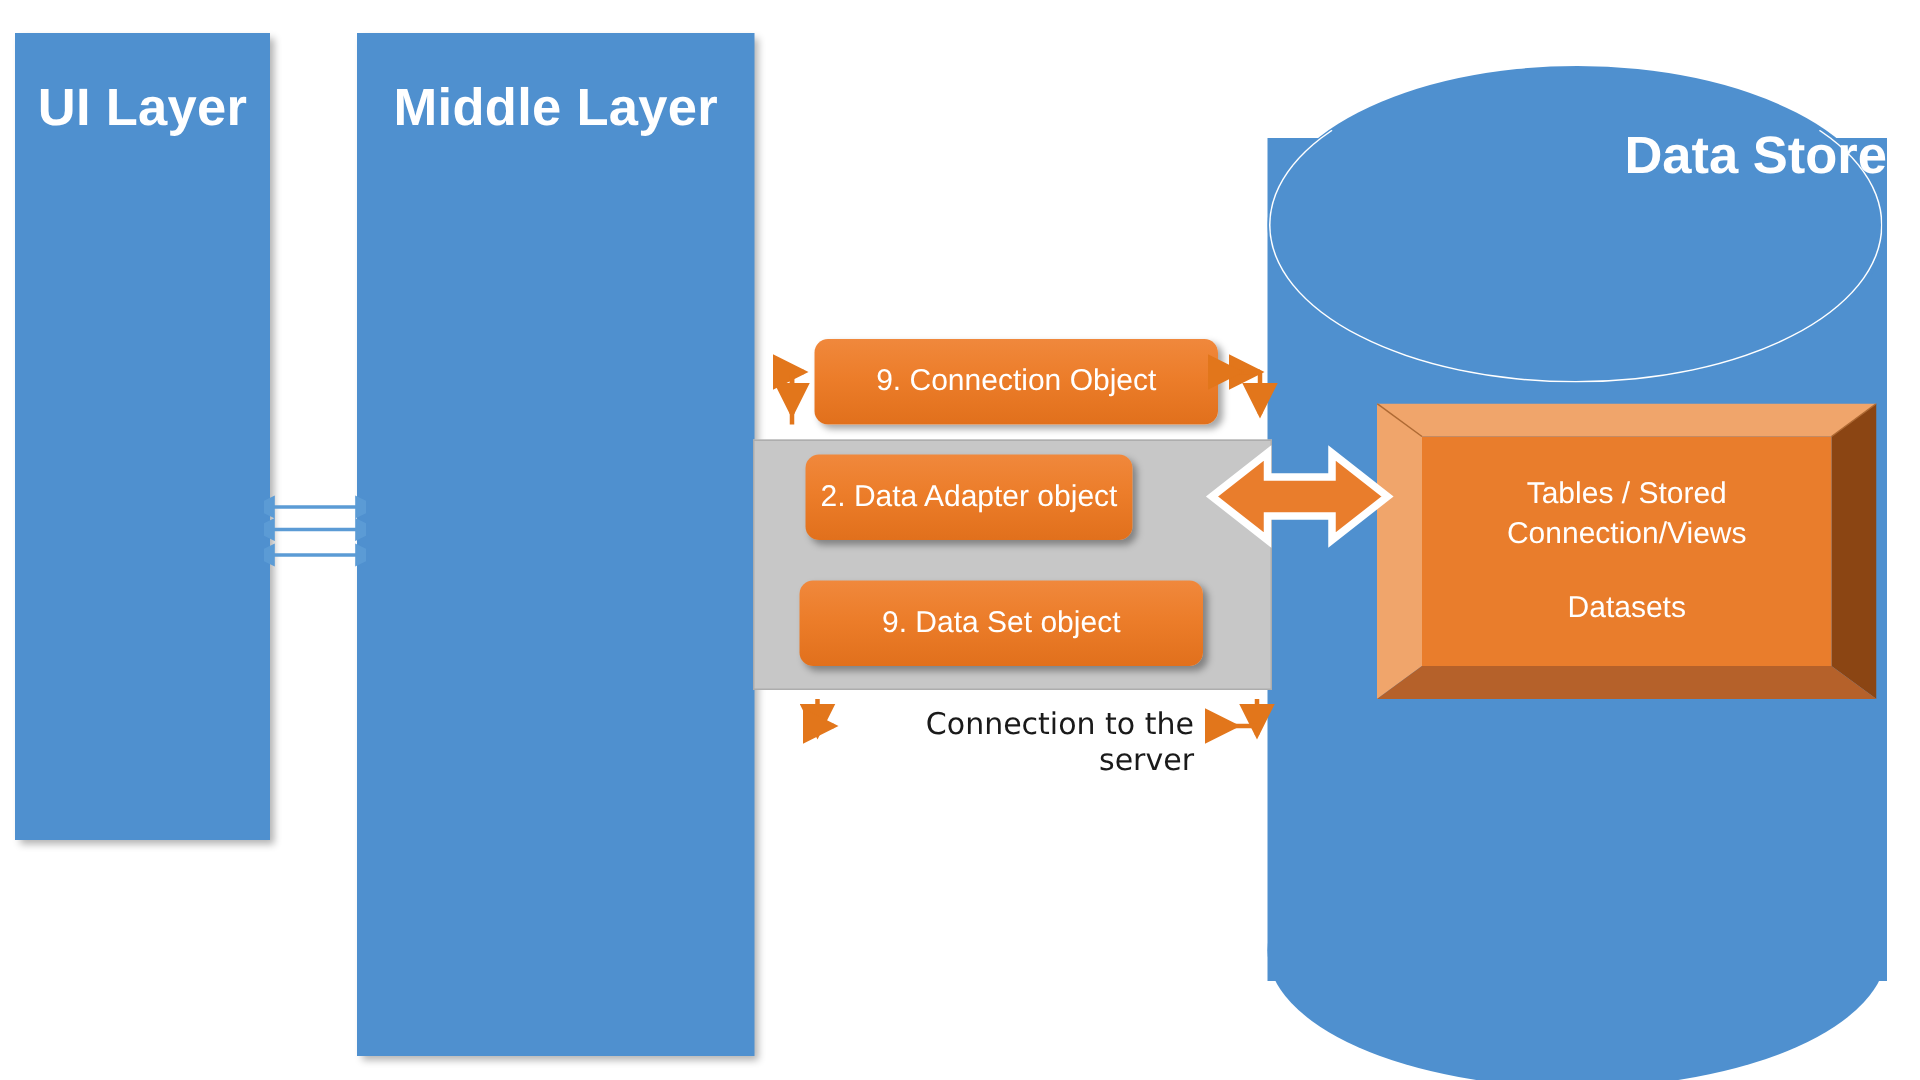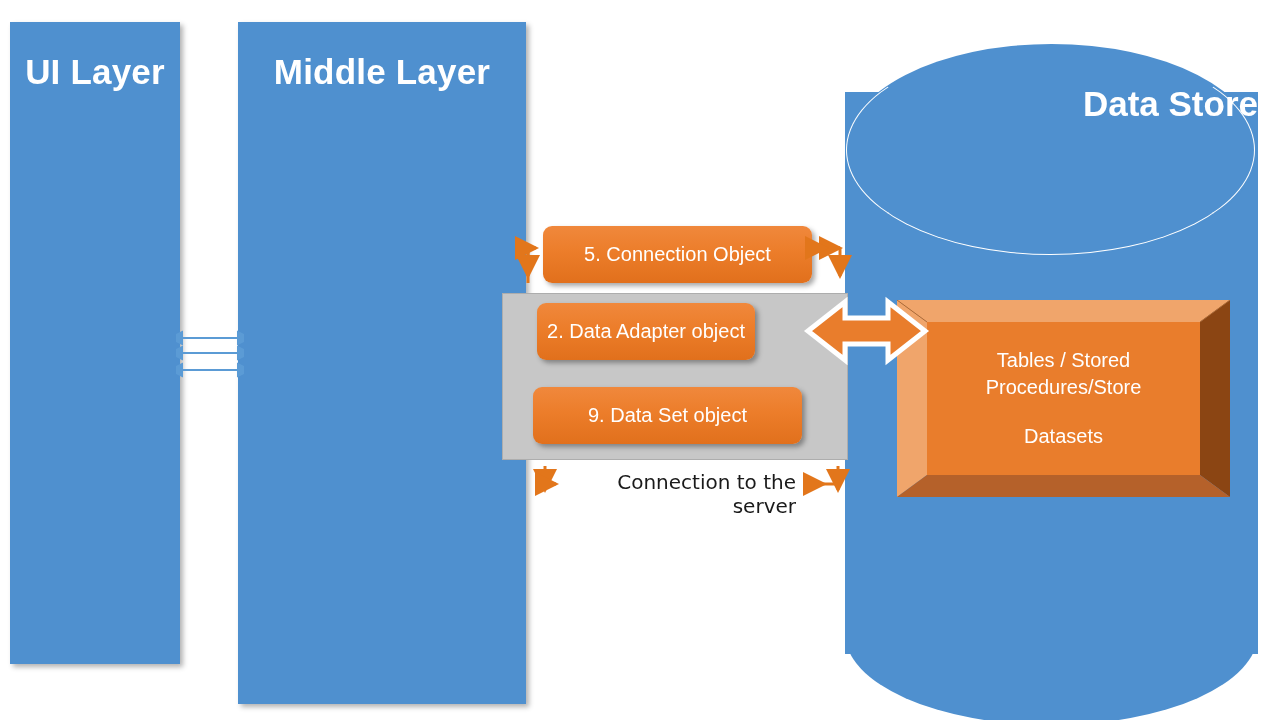--- a/index.html
+++ b/index.html
@@ -6,44 +6,44 @@
   body{width:1280px;height:720px;position:relative;overflow:hidden;
        font-family:"Liberation Sans","DejaVu Sans",sans-serif;}
   .stage{position:absolute;left:0;top:0;width:1280px;height:720px;}
 
   
   .layer-box{position:absolute;background:#4F90CF;
              box-shadow:3px 3px 5px rgba(0,0,0,.30);}
   .layer-title{position:absolute;left:0;right:0;color:#fff;
                font-size:35px;font-weight:bold;text-align:center;
                letter-spacing:.2px;}
-  #ui-layer{left:10px;top:22px;width:170px;height:642px;}
+  #ui-layer{left:10px;top:22px;width:170px;height:538px;}
   #ui-layer .layer-title{top:30px;}
-  #middle-layer{left:238px;top:22px;width:265px;height:682px;padding-left:23px;}
+  #middle-layer{left:238px;top:22px;width:265px;height:682px;}
   #middle-layer .layer-title{top:30px;}
 
   
   .blue-arrows{position:absolute;left:176px;top:326px;width:68px;height:58px;}
 
   
   #data-store{position:absolute;left:845px;top:22px;width:413px;height:682px;}
   .cyl-body{position:absolute;left:0;top:70px;width:413px;height:562px;
             background:#4F90CF;}
   .cyl-top{position:absolute;left:0;top:22px;width:413px;height:212px;
            background:#4F90CF;border-radius:50%/50%;}
   .cyl-bottom{position:absolute;left:0;top:520px;width:413px;height:183px;
               background:#4F90CF;border-radius:50%/50%;}
   .cyl-seam{position:absolute;left:1px;top:23px;width:409px;height:210px;
             border:1.6px solid #ffffff;border-radius:50%/50%;
             border-top-color:transparent;box-sizing:border-box;}
   .cyl-title{position:absolute;left:0;right:0;top:62px;text-align:right;
              color:#fff;font-size:35px;font-weight:bold;}
 
   
-  #inner-frame{position:absolute;left:897px;top:269px;width:333px;height:197px;margin-top:31px;}
+  #inner-frame{position:absolute;left:918px;top:269px;width:333px;height:197px;}
   .bevel{position:absolute;left:0;top:0;width:100%;height:100%;}
   .bevel-face{position:absolute;left:30px;top:22px;right:30px;bottom:22px;
               background:#E97D2C;}
   .bv-txt{position:absolute;left:30px;top:22px;right:30px;bottom:22px;
           display:flex;flex-direction:column;align-items:center;
           justify-content:center;color:#fff;font-size:20px;line-height:1.35;
           text-align:center;}
   .bv-gap{height:22px;}
 
   
@@ -111,30 +111,30 @@
       <polygon points="0,0 333,0 303,22 30,22" fill="#F0A56B"></polygon>
       <polygon points="0,0 30,22 30,175 0,197" fill="#F0A56B"></polygon>
       <polygon points="333,0 333,197 303,175 303,22" fill="#8B4513"></polygon>
       <polygon points="0,197 30,175 303,175 333,197" fill="#B5612A"></polygon>
       <line x1="0" y1="0" x2="30" y2="22" stroke="#b06a33" stroke-width="1"></line>
       <line x1="333" y1="0" x2="303" y2="22" stroke="#b06a33" stroke-width="1"></line>
     </svg>
     <div class="bevel-face"></div>
     <div class="bv-txt">
       <div>Tables / Stored</div>
-      <div>Procedures/Store</div>
+      <div>Connection/Views</div>
       <div class="bv-gap"></div>
       <div>Datasets</div>
     </div>
   </div>
 
   <div id="grey-panel"></div>
 
   <div class="obj" id="obj-connection">
-    <span>5. Connection Object</span>
+    <span>9. Connection Object</span>
   </div>
   <div class="obj" id="obj-adapter">
     <span>2. Data Adapter object</span>
   </div>
   <div class="obj" id="obj-dataset">
     <span>9. Data Set object</span>
   </div>
 
   <div id="caption">Connection to the server</div>
 

